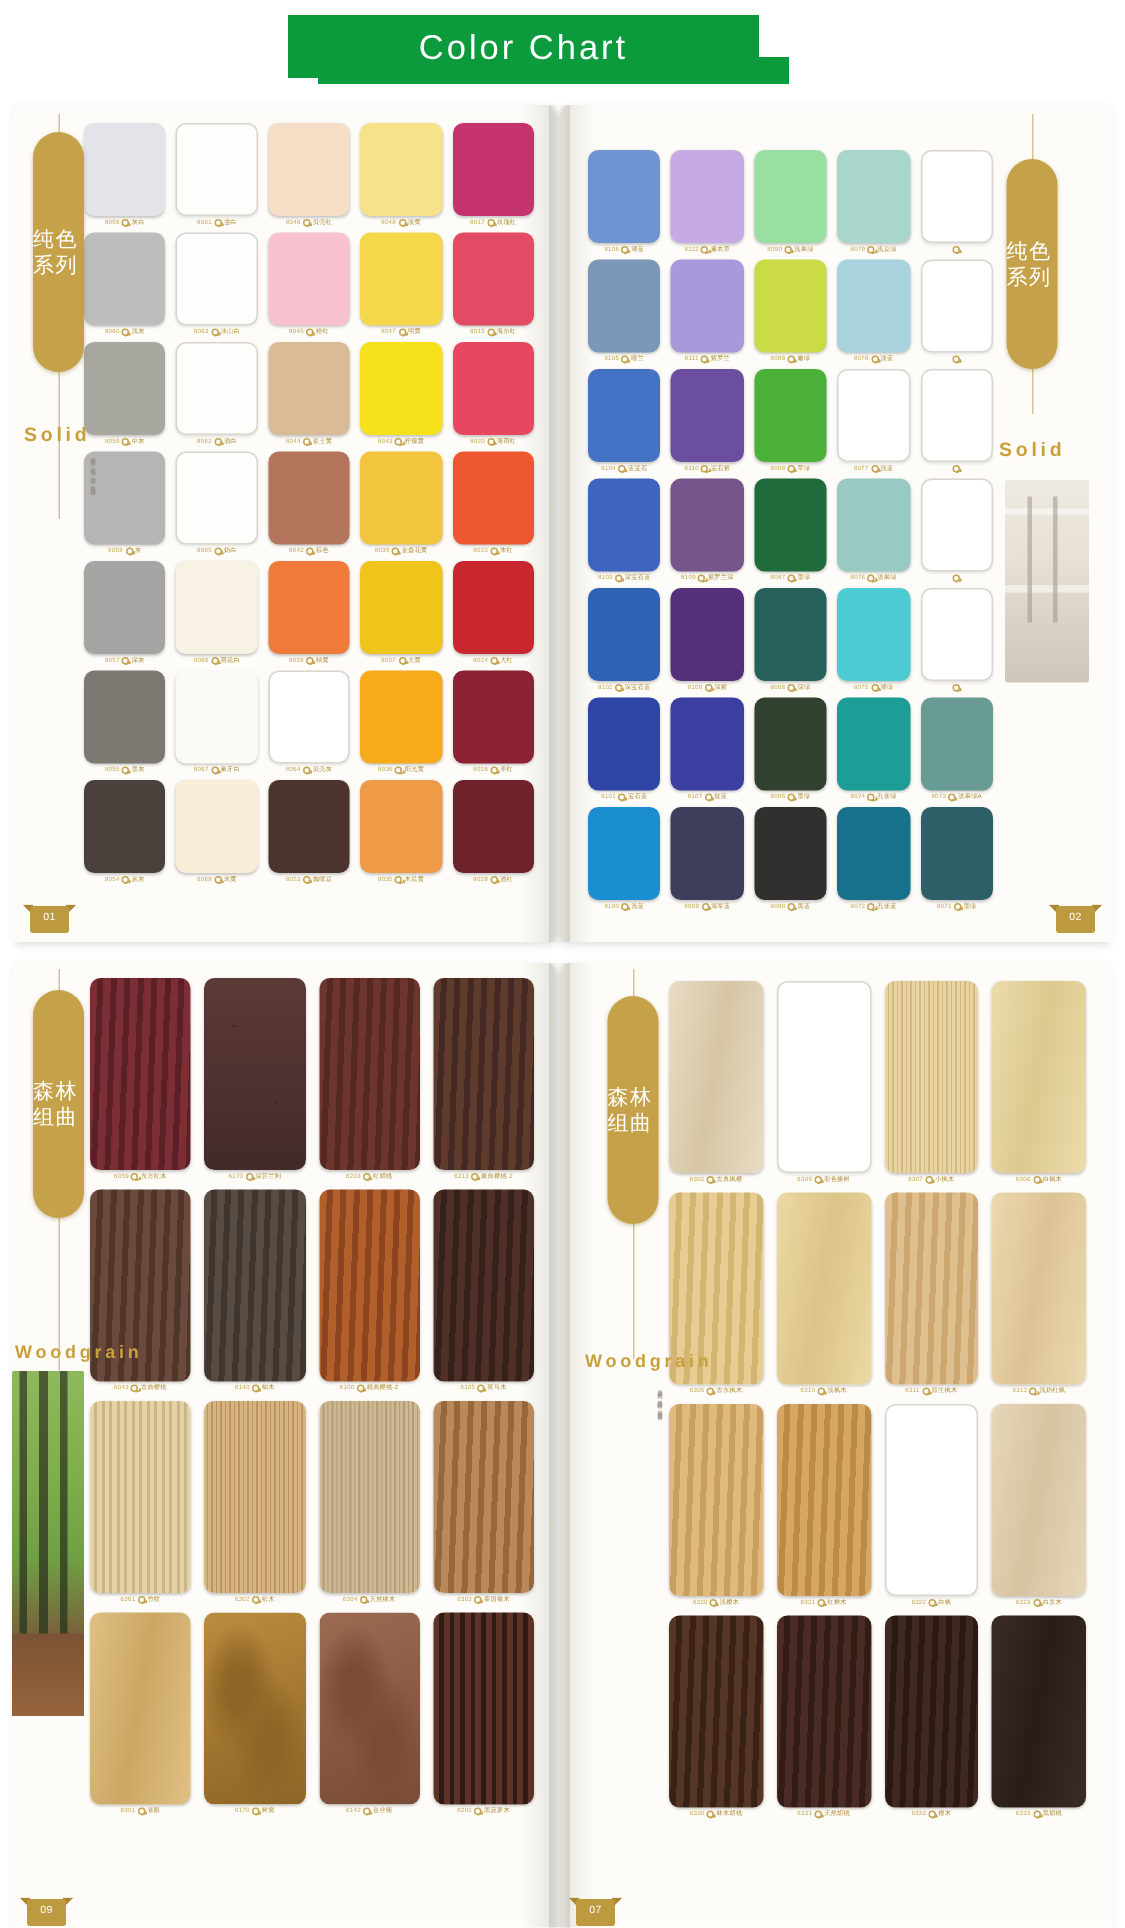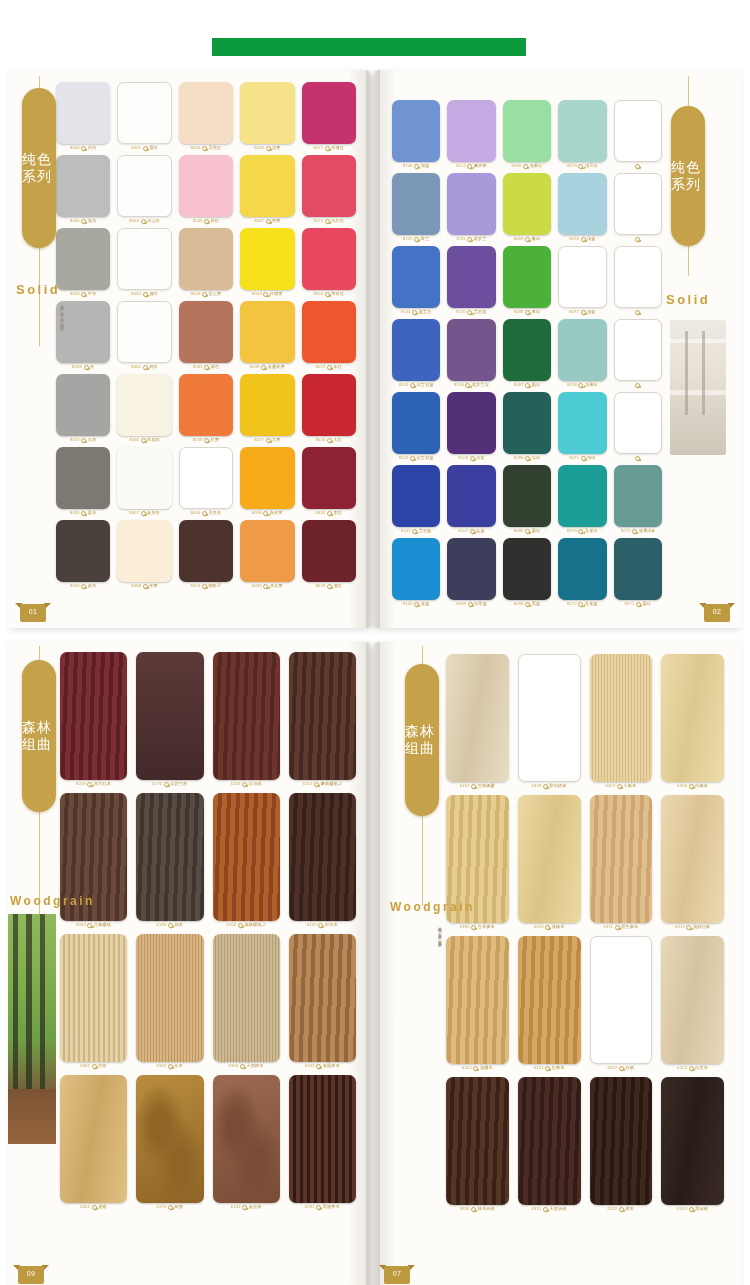--- a/index.html
+++ b/index.html
@@ -157,20 +157,23 @@
     z-index:6; pointer-events:none;
   }
 
   .spread-gap { height:14px; background:#ffffff; }
 </style>
 </head>
 <body>
 
 <div class="header-wrap">
   <div class="header-shadow"></div>
+  <div class="header-bar">
+    <div class="header-title">Color  Chart</div>
+  </div>
 </div>
 
 <div class="spread spread-top">
   <div class="gutter"></div>
 
   <div class="page page-left tilt">
     <div class="banner-stem" style="left:31px; top:6px; height:270px;"></div>
     <div class="banner" style="left:14px; top:18px; height:160px;">
       <span>纯色系列</span>
     </div>

